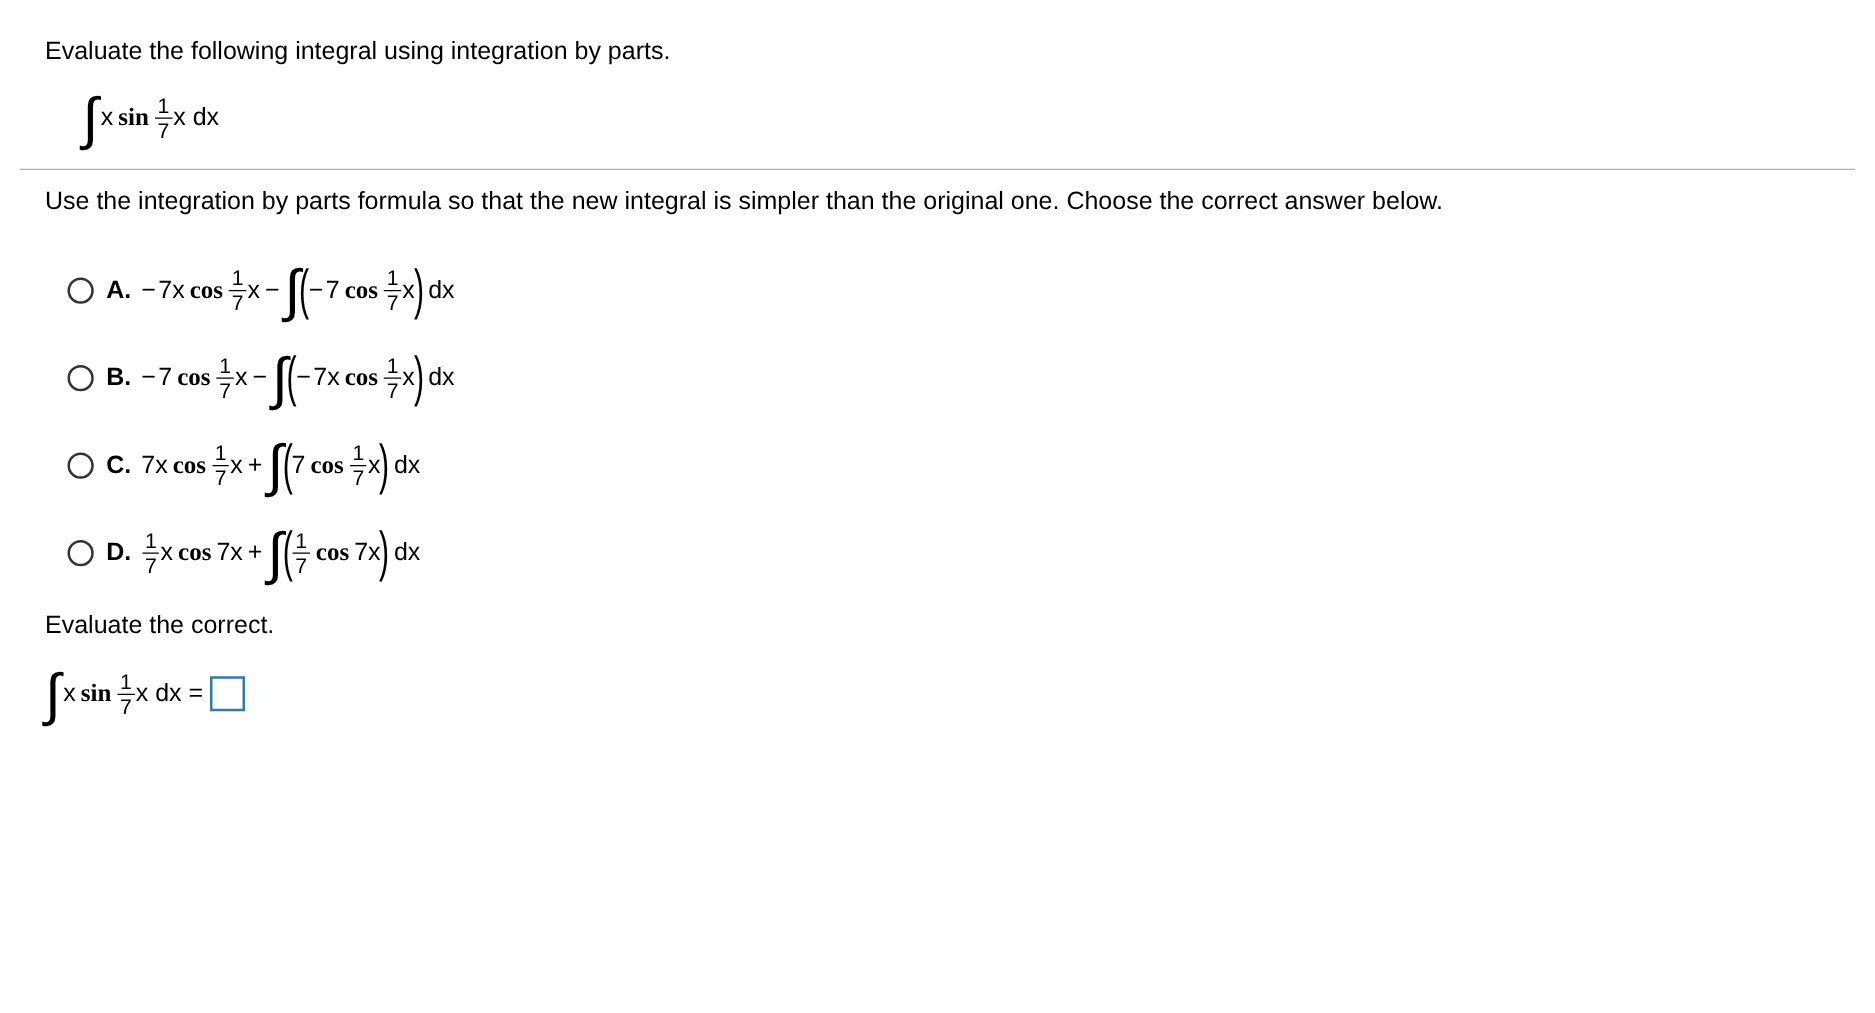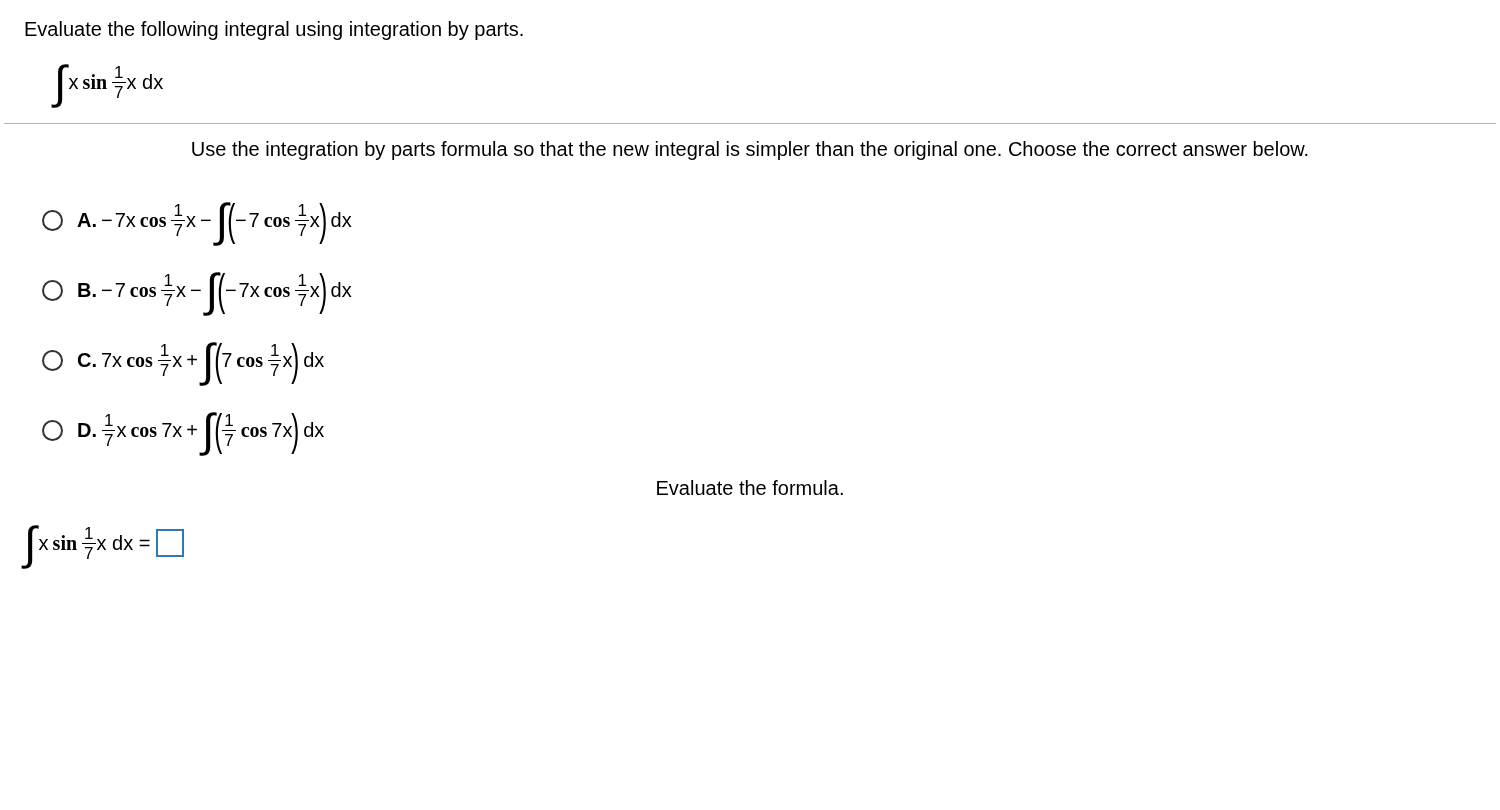--- a/index.html
+++ b/index.html
@@ -7,29 +7,28 @@
     font-size: 20px;
     margin: 0;
     padding: 0;
     color: #000;
     background: #fff;
   }
   .page {
     width: 1500px;
     height: 810px;
     box-sizing: border-box;
-    padding: 4px;
+    padding: 16px;
   }
   .section1 {
     padding: 14px 20px 18px 20px;
     border-bottom: 1px solid #b0b0b0;
   }
   .section2 {
     padding: 14px 20px 0 20px;
-    text-align: center;
   }
   .integral-row {
     margin-top: 18px;
     margin-left: 30px;
     display: flex;
     align-items: center;
     font-variant-ligatures: none;
   }
   .int-sym {
     font-size: 46px;
@@ -271,21 +270,21 @@
             <span class="gap2"></span>
           <span>7x</span>
           <span class="paren-r">)</span>
           <span class="gap2"></span>
           <span>dx</span>
         </span>
       </div>
 
     </div>
 
-    <div style="margin-top:12px;">Evaluate the formula.</div>
+    <div style="margin-top:12px;">Evaluate the correct.</div>
 
     <div class="eval-row">
       <span class="int-sym">∫</span>
       <span>x</span>
       <span class="gap2"></span>
       <span class="bold">sin</span>
       <span class="gap2"></span>
       <span class="frac">
         <span class="num">1</span>
         <span class="den">7</span>

